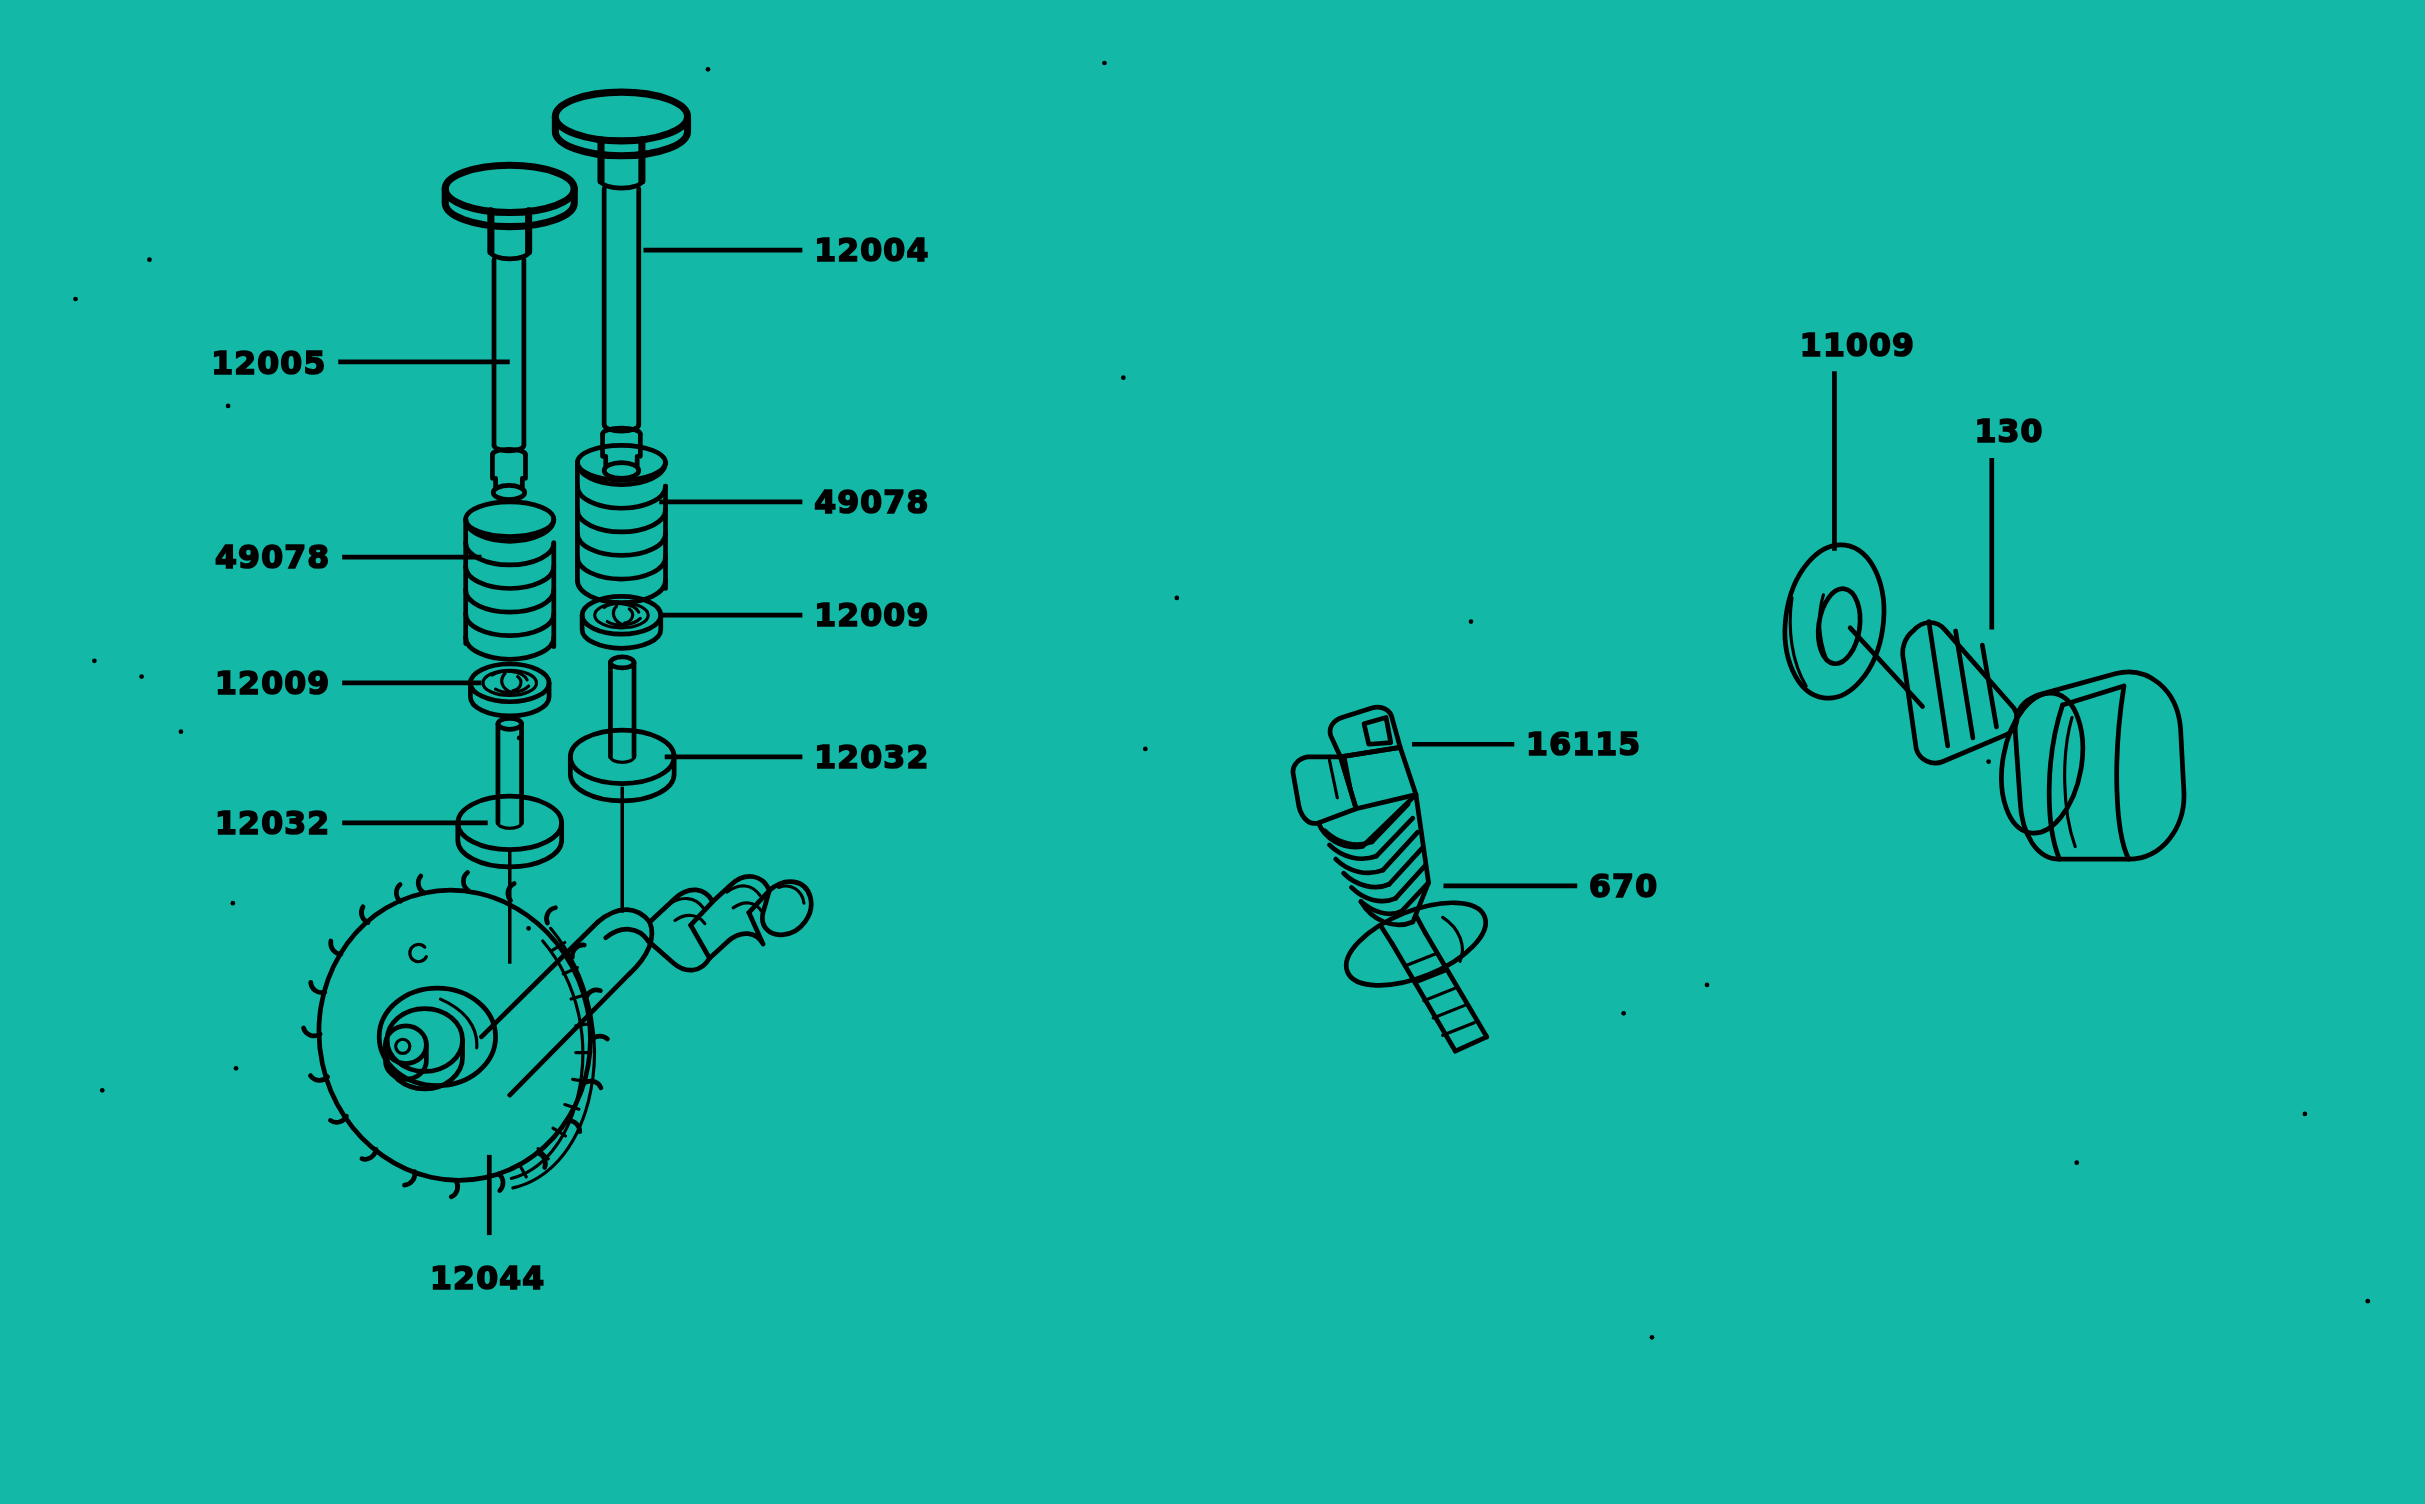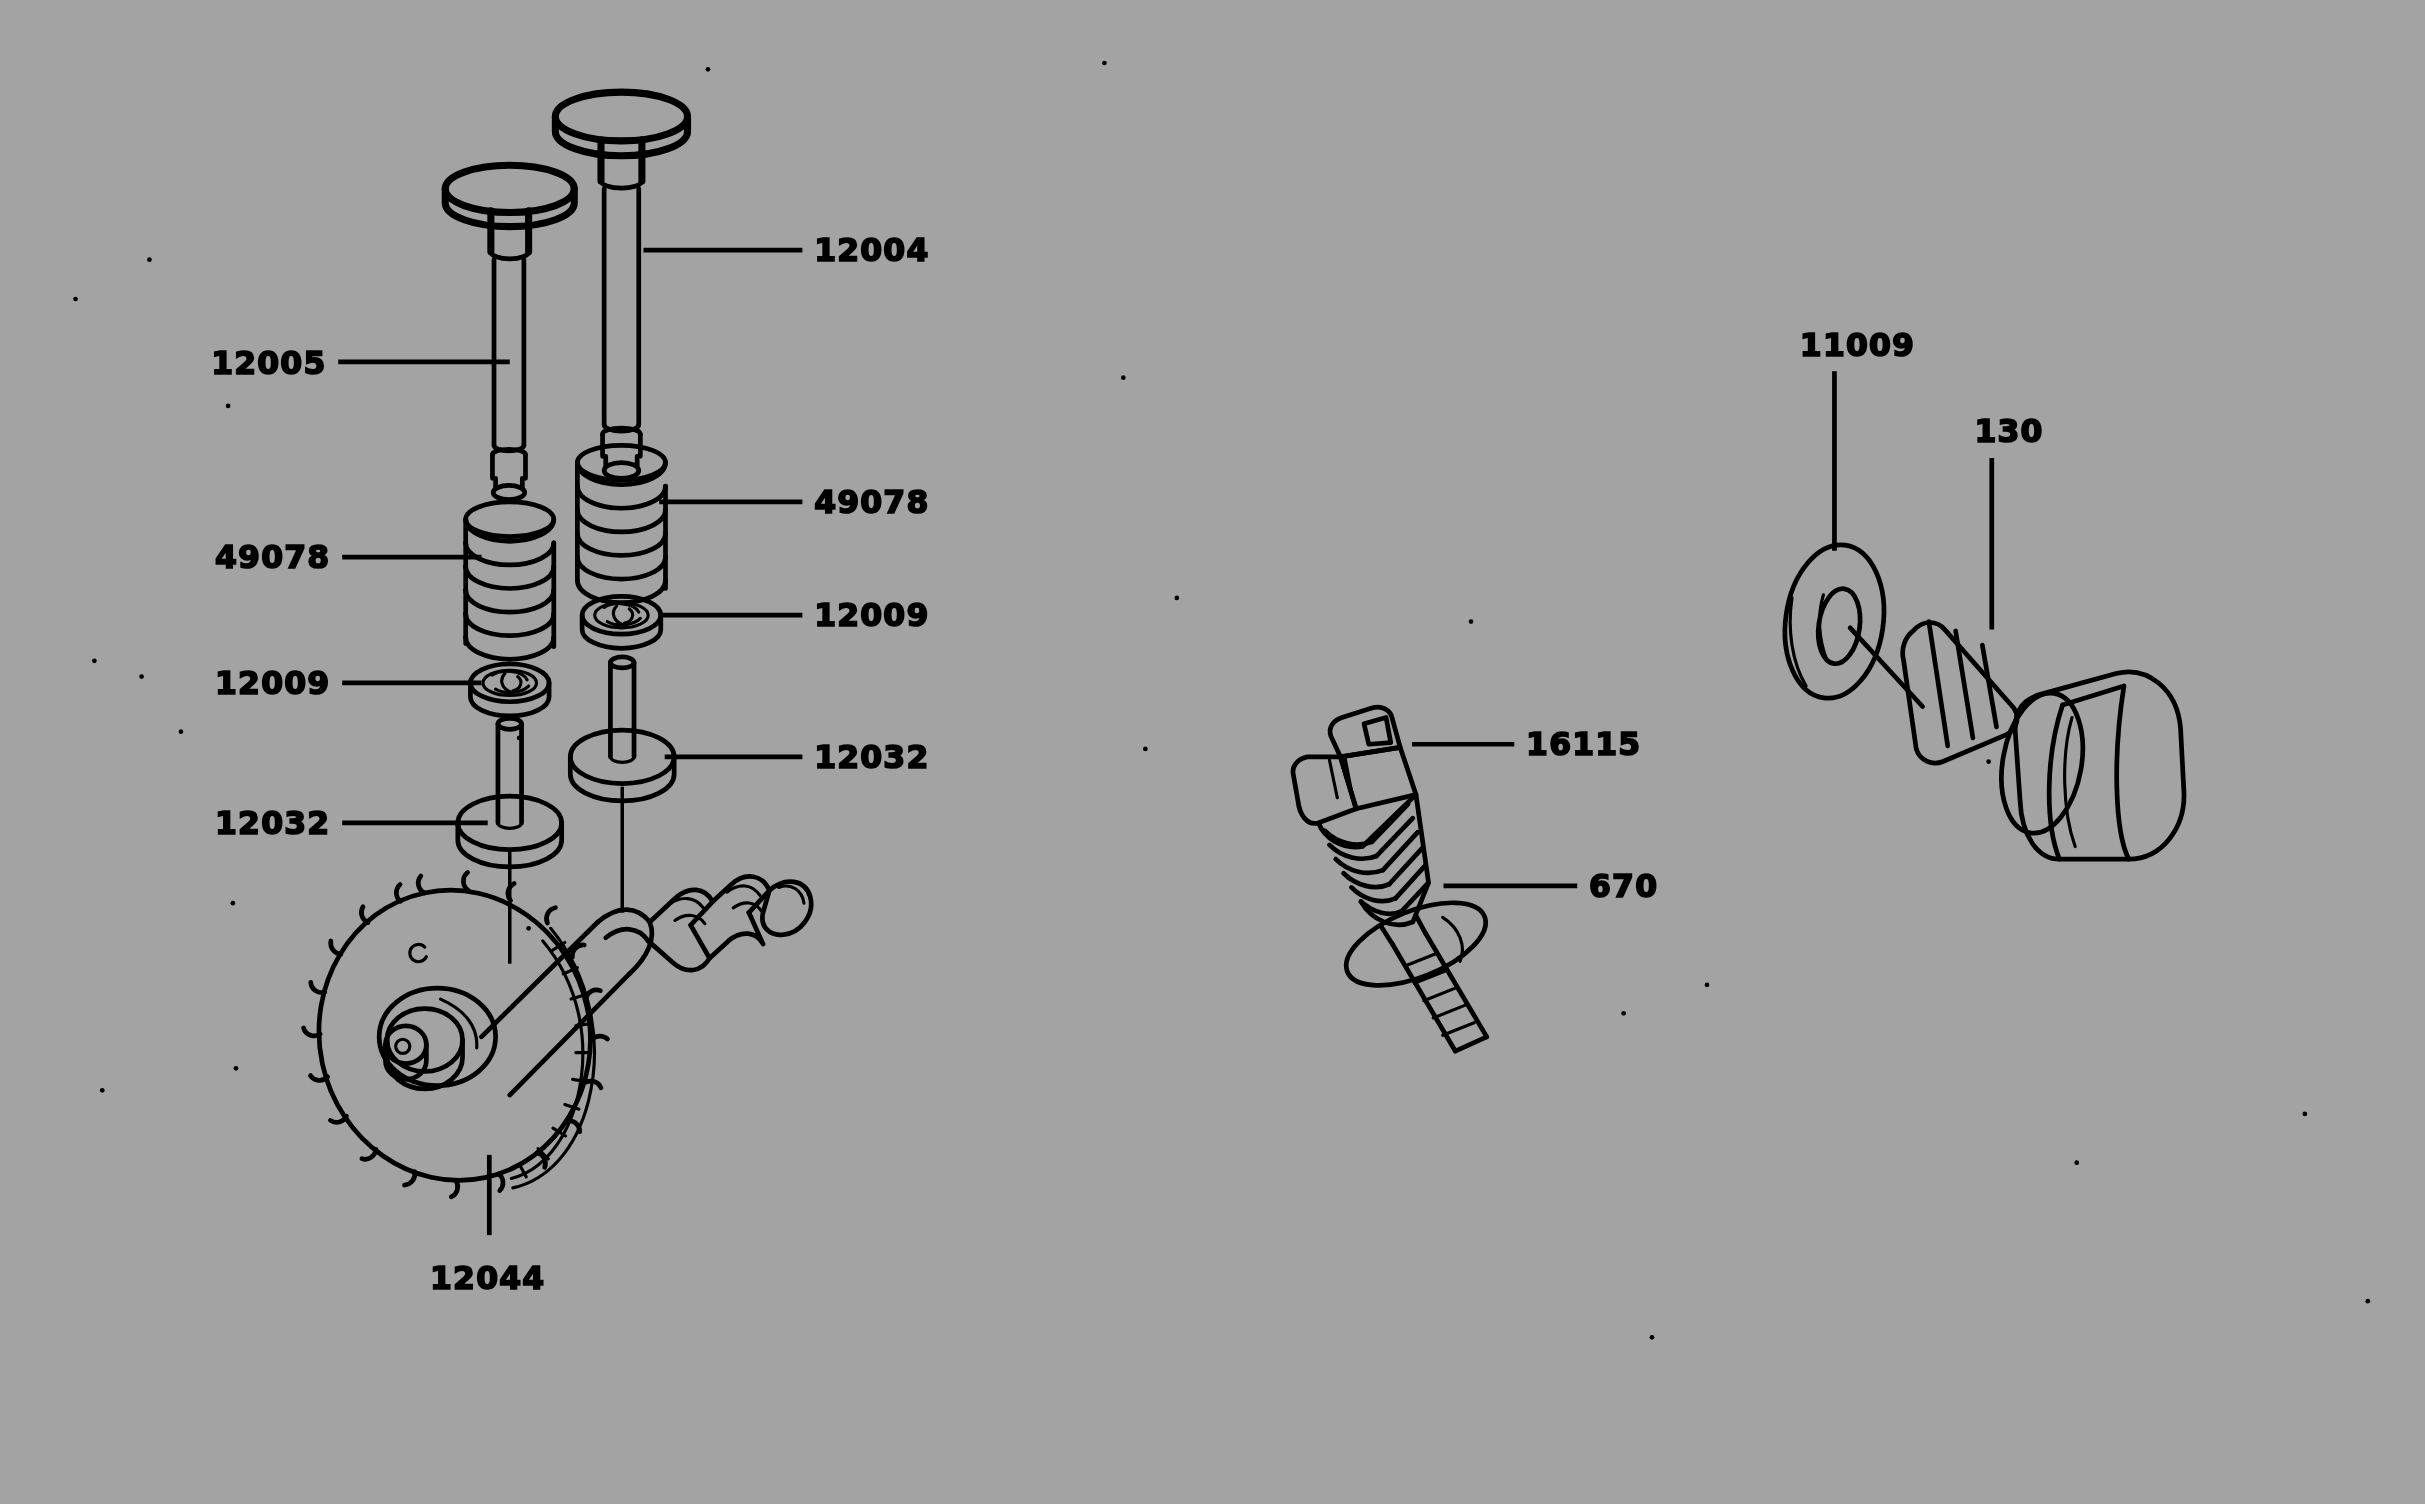--- a/index.html
+++ b/index.html
@@ -8,21 +8,21 @@
     padding: 0;
     background: #ffffff;
   }
   body {
     font-family: "Liberation Sans", sans-serif;
   }
   #sheet {
     position: relative;
     width: 2426px;
     height: 1505px;
-    background: #a3a3a3;
+    background: #14b8a6;
     overflow: hidden;
   }
   #sheet svg {
     position: absolute;
     top: 0;
     left: 0;
     width: 2426px;
     height: 1505px;
   }
   .callout-text {

